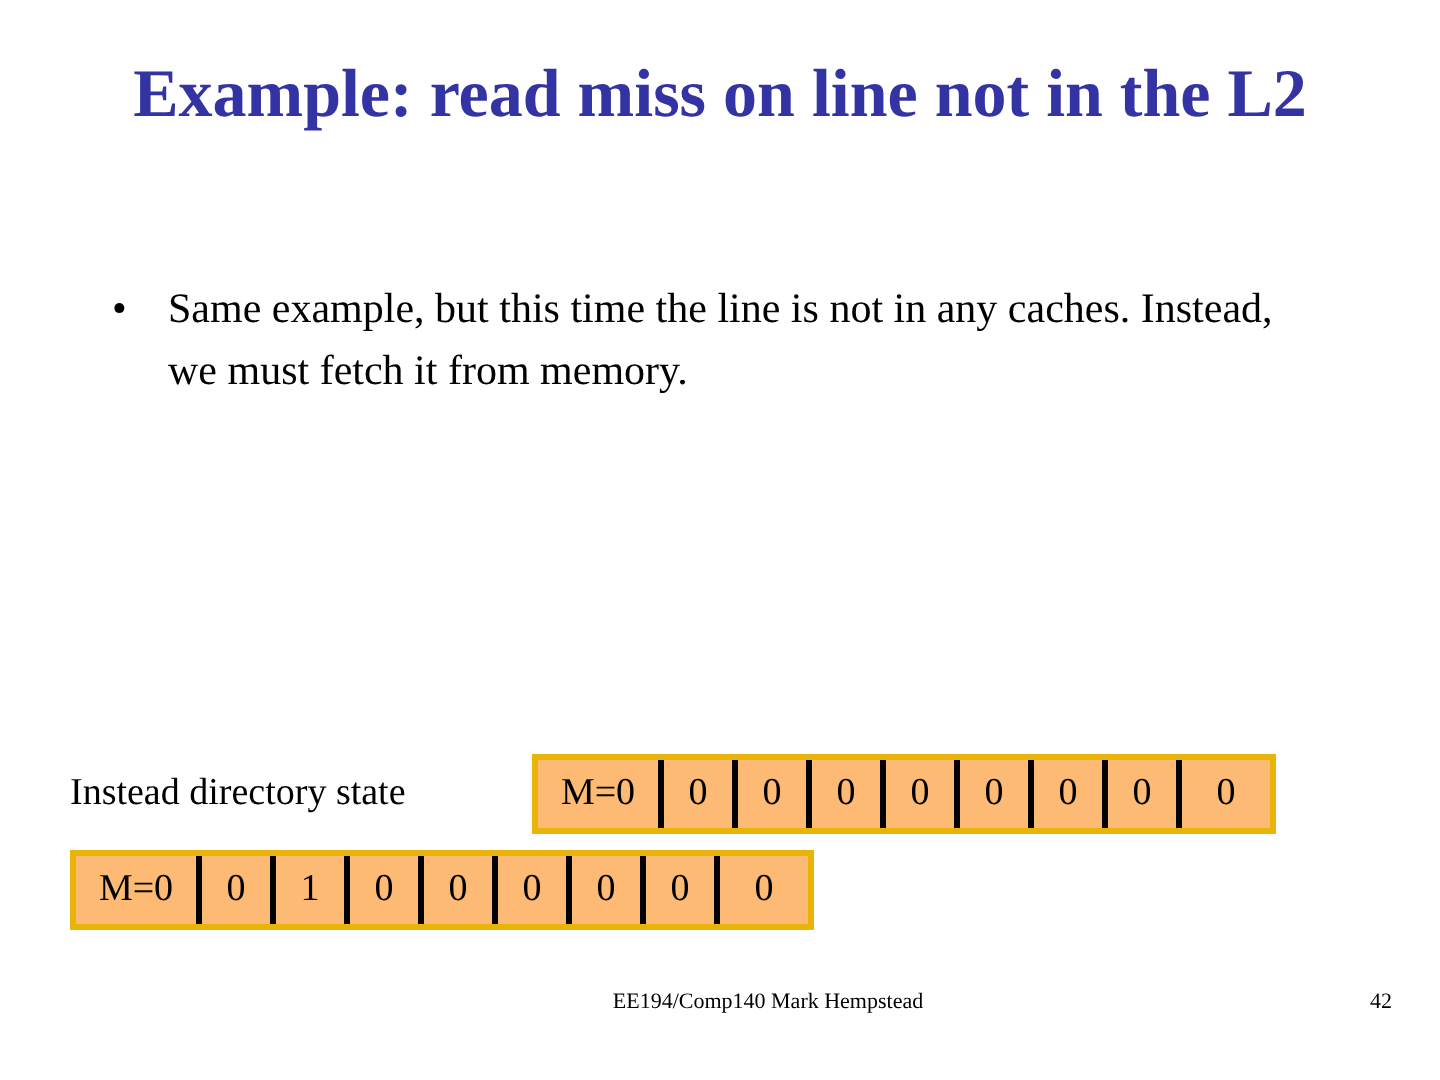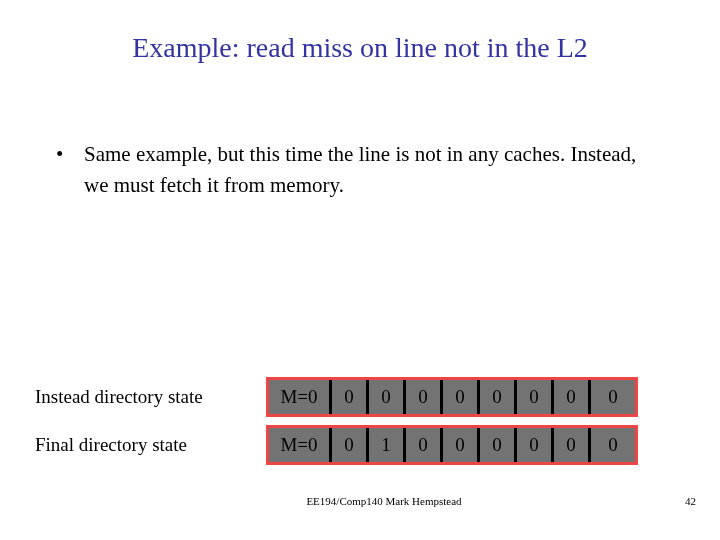--- a/index.html
+++ b/index.html
@@ -17,23 +17,23 @@
   }
 
   
   .slide-title {
     position: absolute;
     left: 24px;
     top: 26px;
     width: 672px;
     text-align: center;
     color: #3333A3;
-    font-size: 28px;
+    font-size: 34px;
     line-height: 43px;
-    font-weight: normal;
+    font-weight: bold;
     letter-spacing: 0px;
   }
 
   
   .body-block {
     position: absolute;
     left: 54px;
     top: 139px;
     width: 604px;
   }
@@ -66,22 +66,22 @@
     width: 231px;
     font-size: 19px;
     line-height: 40px;
     color: #000000;
     white-space: nowrap;
     text-align: left;
   }
 
   .cells {
     display: flex;
-    border: 3px solid #ef4444;
-    background: #737373;
+    border: 3px solid #eab308;
+    background: #fdba74;
     height: 40px;
     box-sizing: border-box;
   }
   .cell {
     border-right: 3px solid #000000;
     box-sizing: border-box;
     display: flex;
     align-items: center;
     justify-content: center;
     font-size: 19px;
@@ -136,21 +136,20 @@
     <div class="cell cell-num">0</div>
     <div class="cell cell-num">0</div>
     <div class="cell cell-num">0</div>
     <div class="cell cell-num">0</div>
     <div class="cell cell-num">0</div>
     <div class="cell cell-last">0</div>
   </div>
 </div>
 
 <div class="dir-row row-final">
-  <div class="row-label">Final directory state</div>
   <div class="cells">
     <div class="cell cell-wide">M=0</div>
     <div class="cell cell-num">0</div>
     <div class="cell cell-num">1</div>
     <div class="cell cell-num">0</div>
     <div class="cell cell-num">0</div>
     <div class="cell cell-num">0</div>
     <div class="cell cell-num">0</div>
     <div class="cell cell-num">0</div>
     <div class="cell cell-last">0</div>

